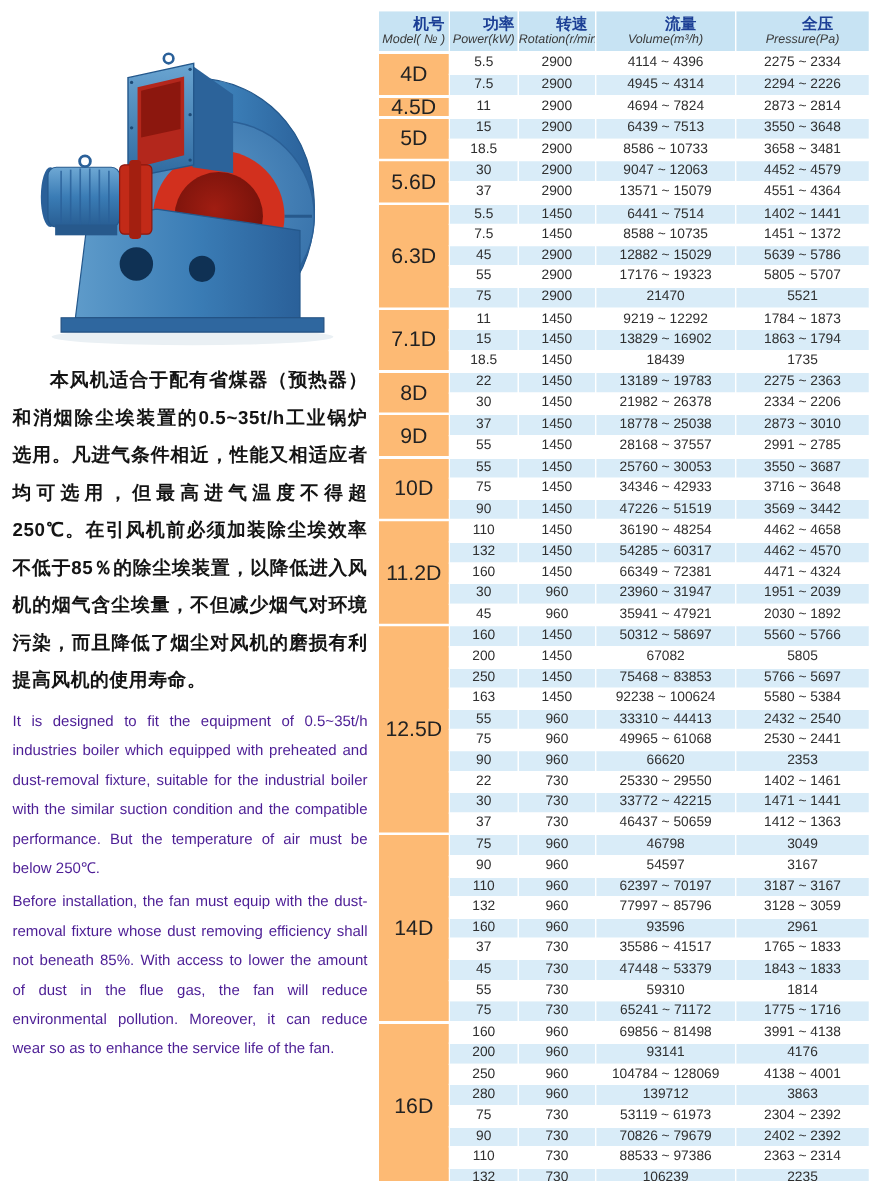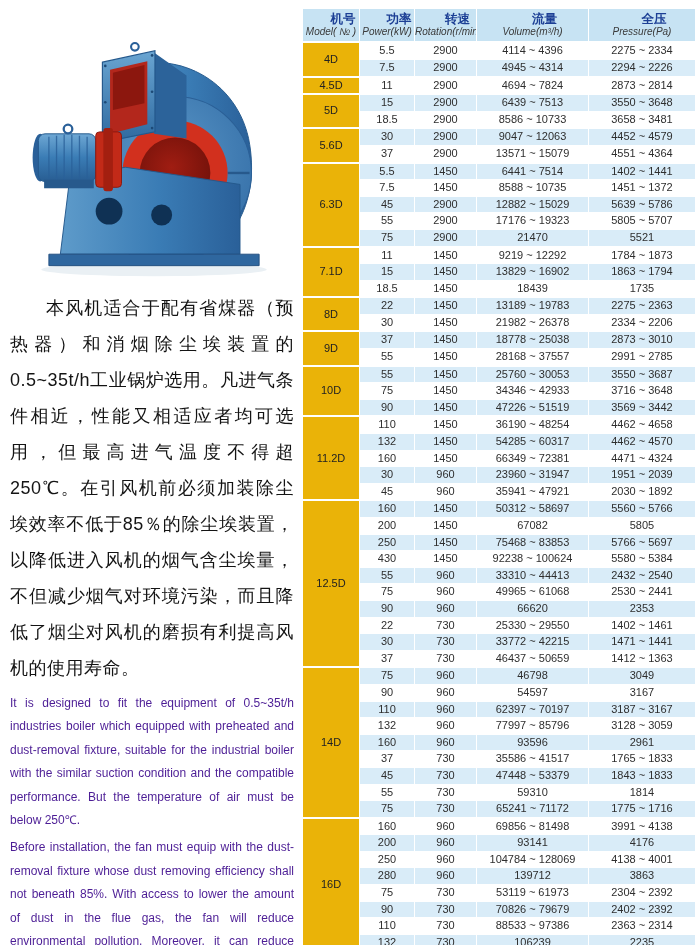--- a/index.html
+++ b/index.html
@@ -10,21 +10,21 @@
     font-family: "Liberation Sans", sans-serif;
     overflow: hidden;
   }
   .page { display: flex; width: 700px; padding: 8px 4px 0 0; }
 
   
   .left-col { width: 302px; padding: 0 6px 0 8px; }
   .fan-figure { width: 292px; height: 258px; margin: 14px 0 4px 0; }
   .cn-text {
     margin: 10px 2px 6px 2px;
-    font-size: 18px; font-weight: 400; color: #141414;
+    font-size: 15px; font-weight: 700; color: #141414;
     line-height: 2.0; text-align: justify; text-indent: 2em;
     letter-spacing: 0.5px;
   }
   .en-text {
     margin: 4px 2px 0 2px;
     font-size: 12px; color: #4c1d95;
     line-height: 1.95; text-align: justify;
   }
   .en-text + .en-text { margin-top: 4px; }
 
@@ -44,21 +44,21 @@
   }
   thead th { background: #c7e3f3; padding: 3px 0 3px 0; }
   .th-cn { font-size: 12.5px; font-weight: 700; color: #1c3f95; line-height: 1.15; margin-left: 24px; }
   .th-en { font-size: 10px;  font-weight: 400; color: #3a3a3a; line-height: 1.2; font-style: italic; }
   tbody td {
     font-size: 11px; color: #2e2e2e;
     height: 15.6px; line-height: 15.6px; padding: 0;
   }
   tr.w td { background: #ffffff; }
   tr.b td { background: #d9ecf8; }
-  tbody td.model { background: #eab308; font-size: 11px; color: #222; }
+  tbody td.model { background: #fdba74; font-size: 17px; color: #222; }
   tr.group-start td { border-top: 2px solid #ffffff; }
 </style>
 </head>
 <body>
 
 <div class="page">
 
   <div class="left-col">
 
     <div class="fan-figure">
@@ -372,21 +372,21 @@
             <td>67082</td>
             <td>5805</td>
           </tr>
           <tr class="b">
             <td>250</td>
             <td>1450</td>
             <td>75468 ~ 83853</td>
             <td>5766 ~ 5697</td>
           </tr>
           <tr class="w">
-            <td>430</td>
+            <td>163</td>
             <td>1450</td>
             <td>92238 ~ 100624</td>
             <td>5580 ~ 5384</td>
           </tr>
           <tr class="b">
             <td>55</td>
             <td>960</td>
             <td>33310 ~ 44413</td>
             <td>2432 ~ 2540</td>
           </tr>

